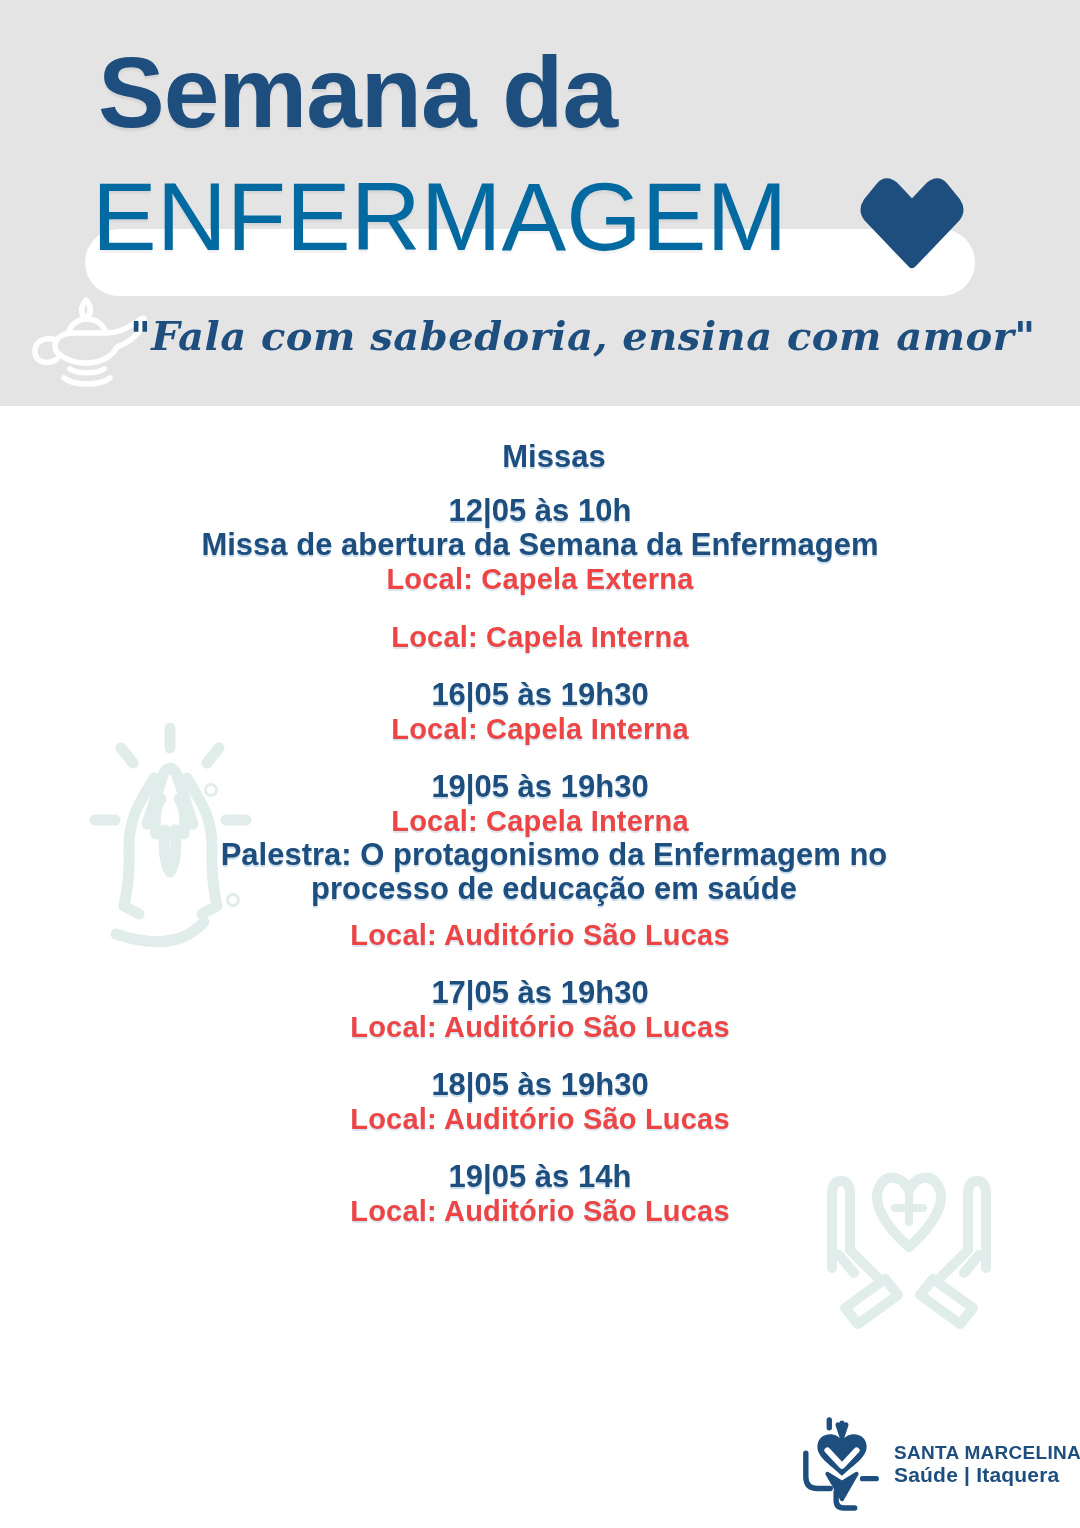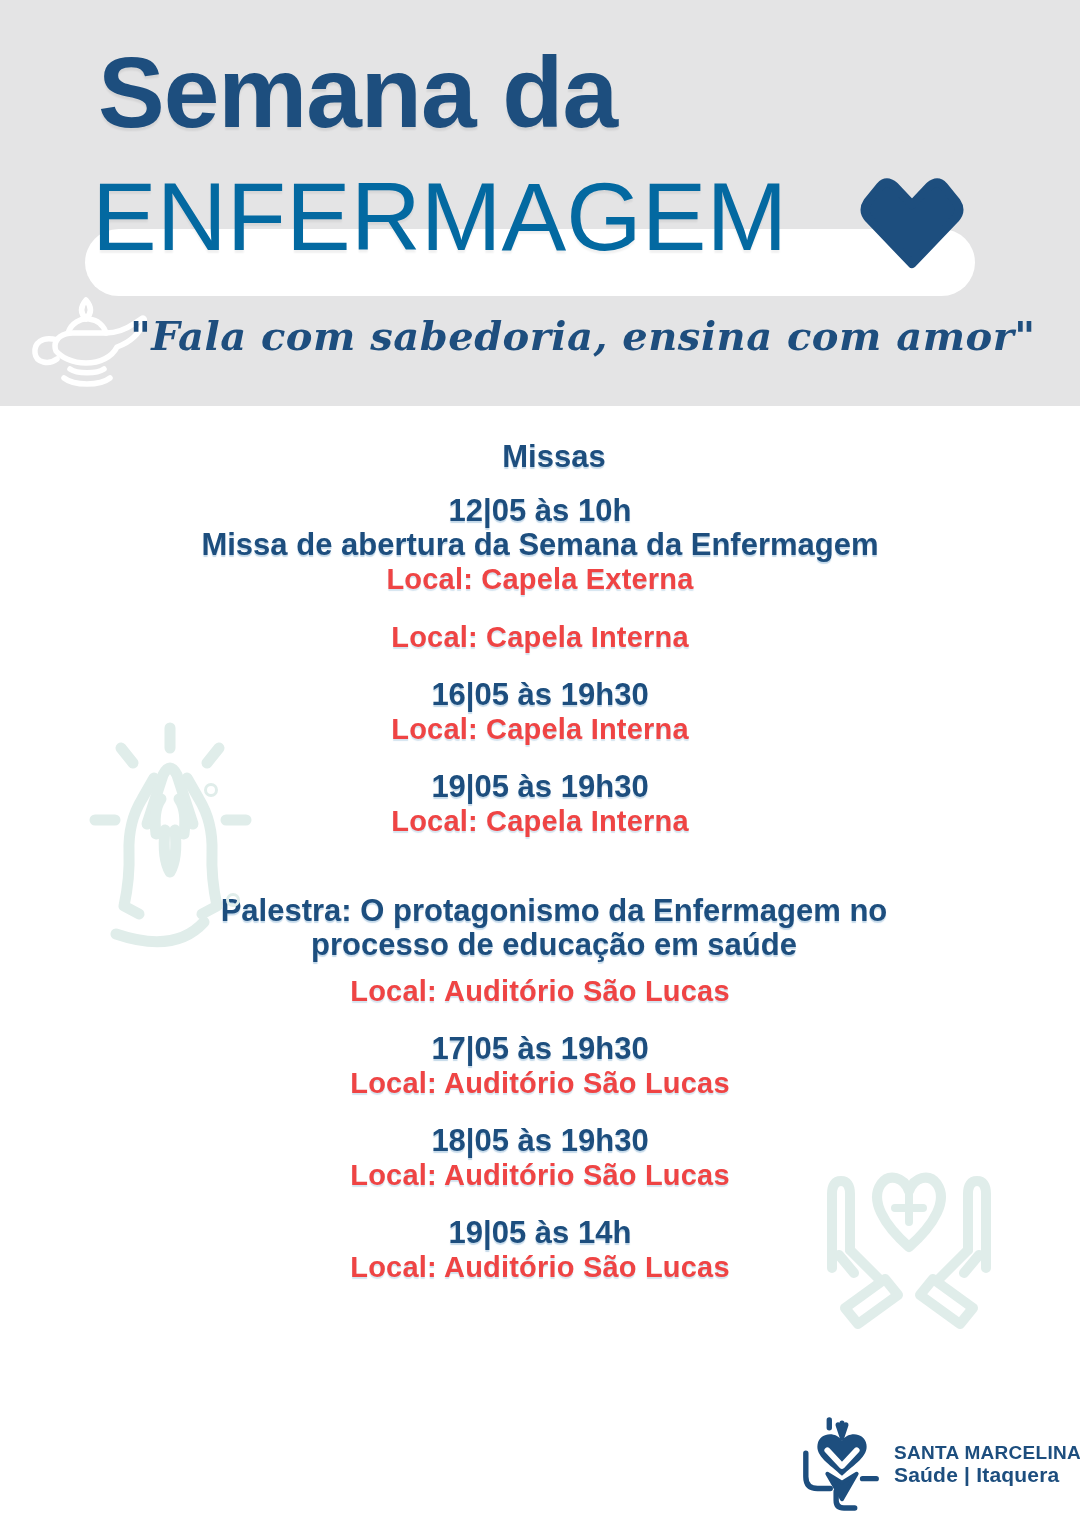--- a/index.html
+++ b/index.html
@@ -56,21 +56,21 @@
     left:-14px;right:-10px;top:62px;height:16px;
     background:#1d4f80;border-radius:0 3px 3px 0;
   }
   .group-heading{
     margin:0 auto 20px auto;
     font-size:31px;font-weight:700;line-height:34px;
     color:#1d4e7e;
     text-shadow:0 2px 1px rgba(150,185,215,0.55);
     padding-left:28px;
   }
-  .palestra{margin-top:56px;}
+  .palestra{}
   .palestra-heading{max-width:680px;margin-bottom:12px;}
   .event{margin:0 auto 24px auto;}
   .event:last-child{margin-bottom:0;}
   .event-time,.event-title{
     font-size:31px;font-weight:700;line-height:34px;
     color:#1d4e7e;
     text-shadow:0 2px 1px rgba(150,185,215,0.55);
   }
   .event-loc{
     font-size:29px;font-weight:700;line-height:34px;

